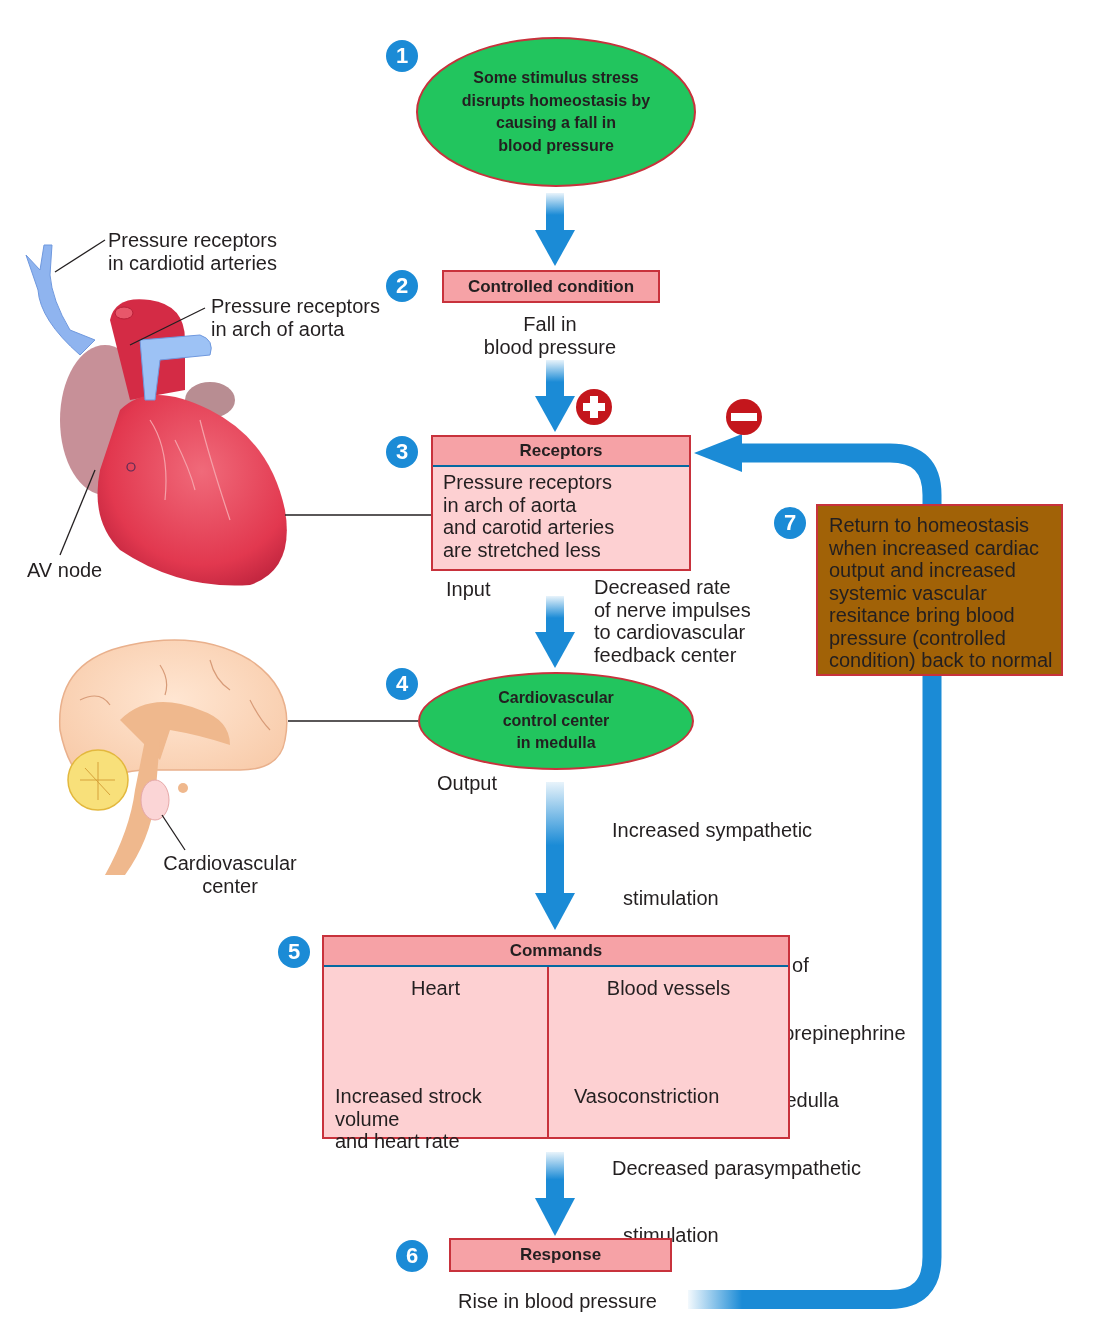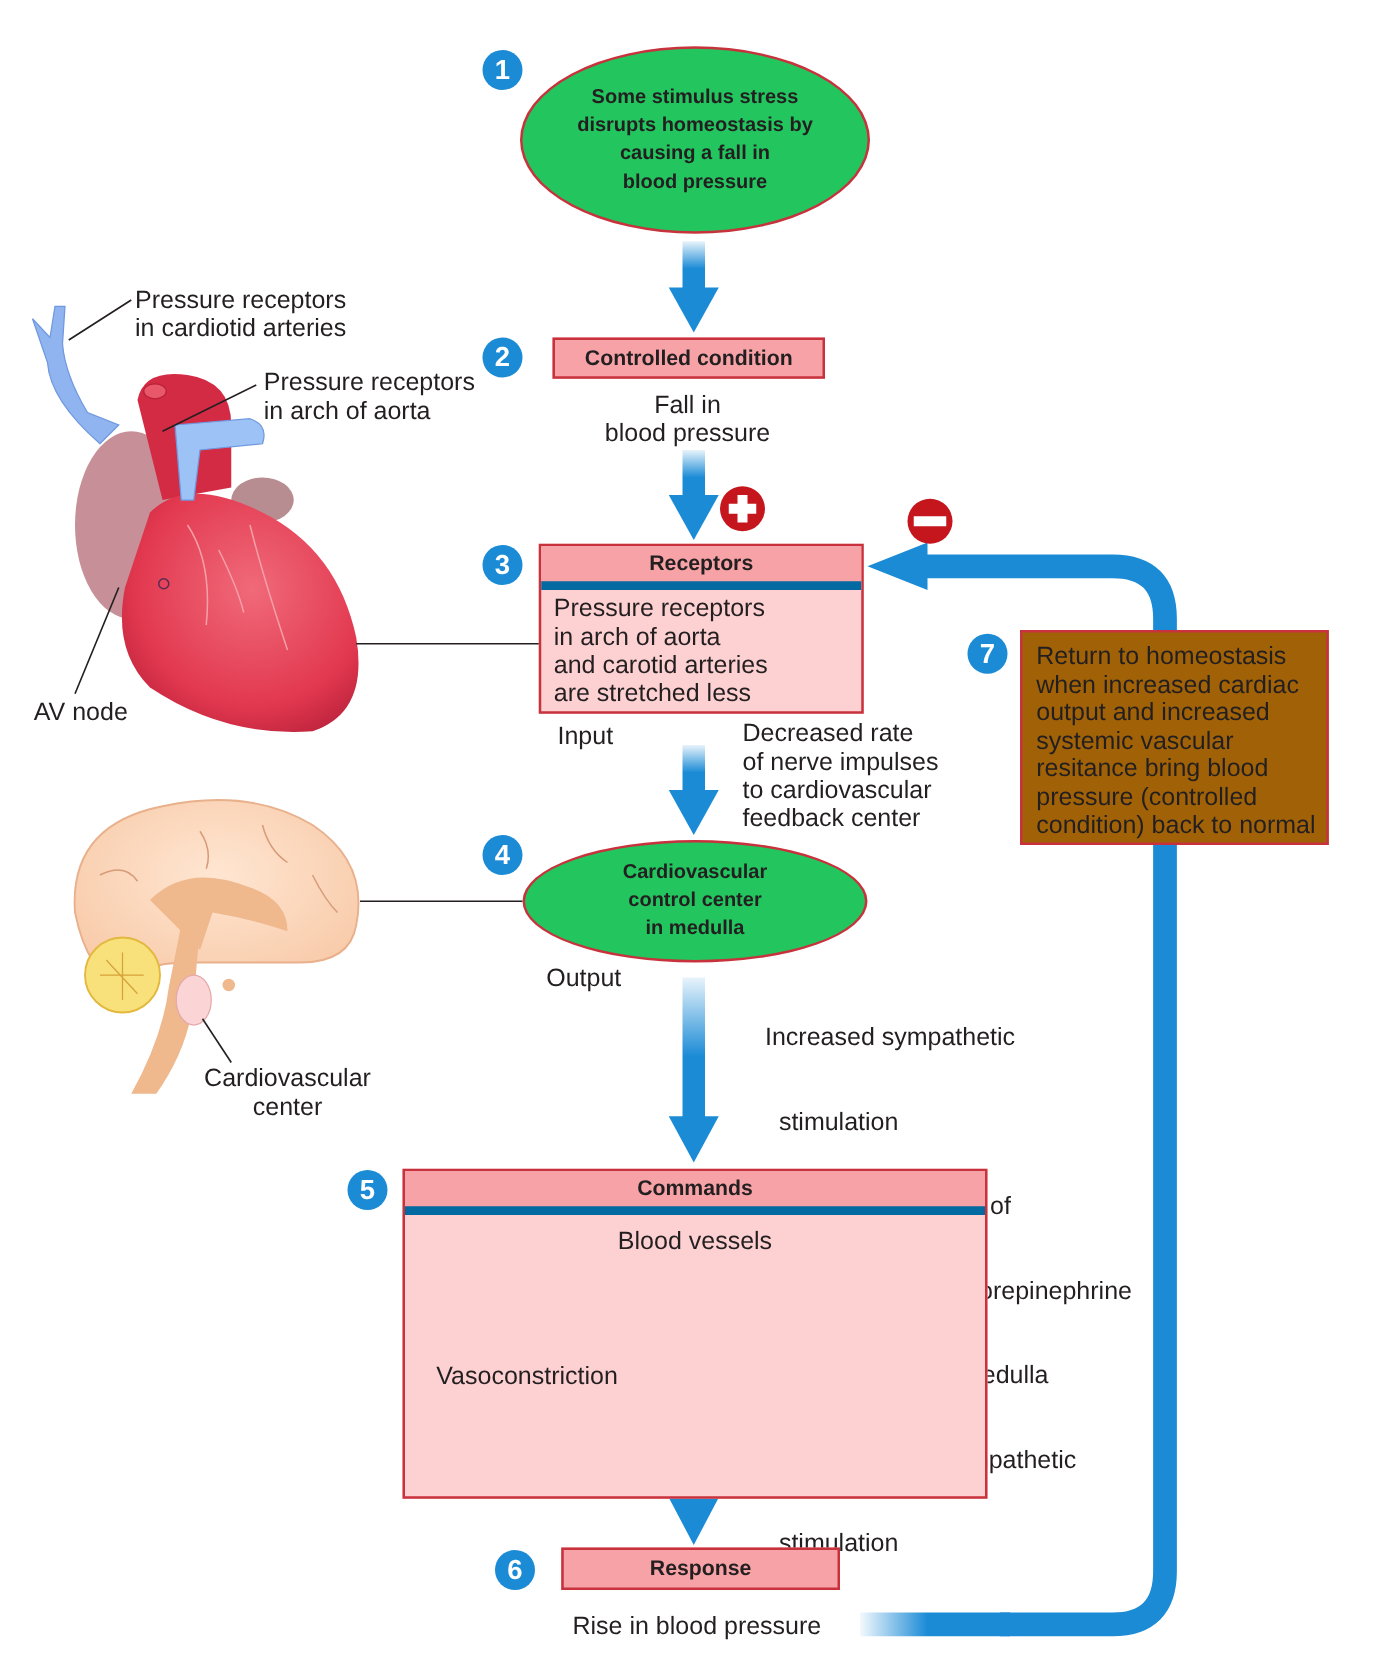--- a/index.html
+++ b/index.html
@@ -10,21 +10,21 @@
   .center { text-align: center; }
   .badge { position: absolute; width: 32px; height: 32px; border-radius: 50%;
            background: #1b8bd6; color: #fff; font-weight: bold; font-size: 22px;
            line-height: 32px; text-align: center; }
   .ellipse { position: absolute; border: 2px solid #c8323c; border-radius: 50%;
              background: #22c55e; display: flex; align-items: center; justify-content: center;
              text-align: center; font-weight: bold; font-size: 16px; line-height: 22.5px; box-sizing: border-box; }
   .box-h { position: absolute; border: 2px solid #c8323c; background: #f6a2a6;
            font-weight: bold; font-size: 17px; text-align: center; box-sizing: border-box; }
   .panel { position: absolute; border: 2px solid #c8323c; background: #fdd0d2; box-sizing: border-box; }
-  .panel-head { background: #f6a2a6; border-bottom: 7px solid #0369a1; font-weight: bold;
+  .panel-head { background: #f6a2a6; border-bottom: 2px solid #0369a1; font-weight: bold;
                 font-size: 17px; text-align: center; height: 28px; line-height: 28px; }
   svg.overlay { position: absolute; left: 0; top: 0; }
 </style>
 </head>
 <body>
 
 <svg class="overlay" width="1106" height="1326" viewBox="0 0 1106 1326">
   <defs>
     <linearGradient id="fadeDown" x1="0" y1="0" x2="0" y2="1">
       <stop offset="0" stop-color="#1b8bd6" stop-opacity="0.1"></stop>
@@ -182,23 +182,30 @@
   <div>Increased sympathetic</div>
   <div>  stimulation</div>
   <div>Increased secretion of</div>
   <div>  epinephrine and norepinephrine</div>
   <div>  (NE) by adrenal medulla</div>
   <div>Decreased parasympathetic</div>
   <div>  stimulation</div>
 </div>
 
 <div class="badge" style="left:278px; top:936px;">5</div>
-<div class="panel" style="left:322px; top:935px; width:468px; height:264px;">
+<div class="panel" style="left:322px; top:935px; width:468px; height:204px;">
   <div class="panel-head">Commands</div>
   <div style="display:flex; height:172px;">
+    <div style="width:223px; border-right:2px solid #c8323c; position:relative;">
+      <div class="txt center" style="margin-top:10px;">Heart</div>
+      <div class="txt" style="position:absolute; left:11px; top:118px;">
+        <div>Increased strock volume</div>
+        <div>and heart rate</div>
+      </div>
+    </div>
     <div style="flex:1; position:relative;">
       <div class="txt center" style="margin-top:10px;">Blood vessels</div>
       <div class="txt" style="position:absolute; left:25px; top:118px;">
         <div>Vasoconstriction</div>
       </div>
     </div>
   </div>
 </div>
 
 <div class="badge" style="left:396px; top:1240px;">6</div>

